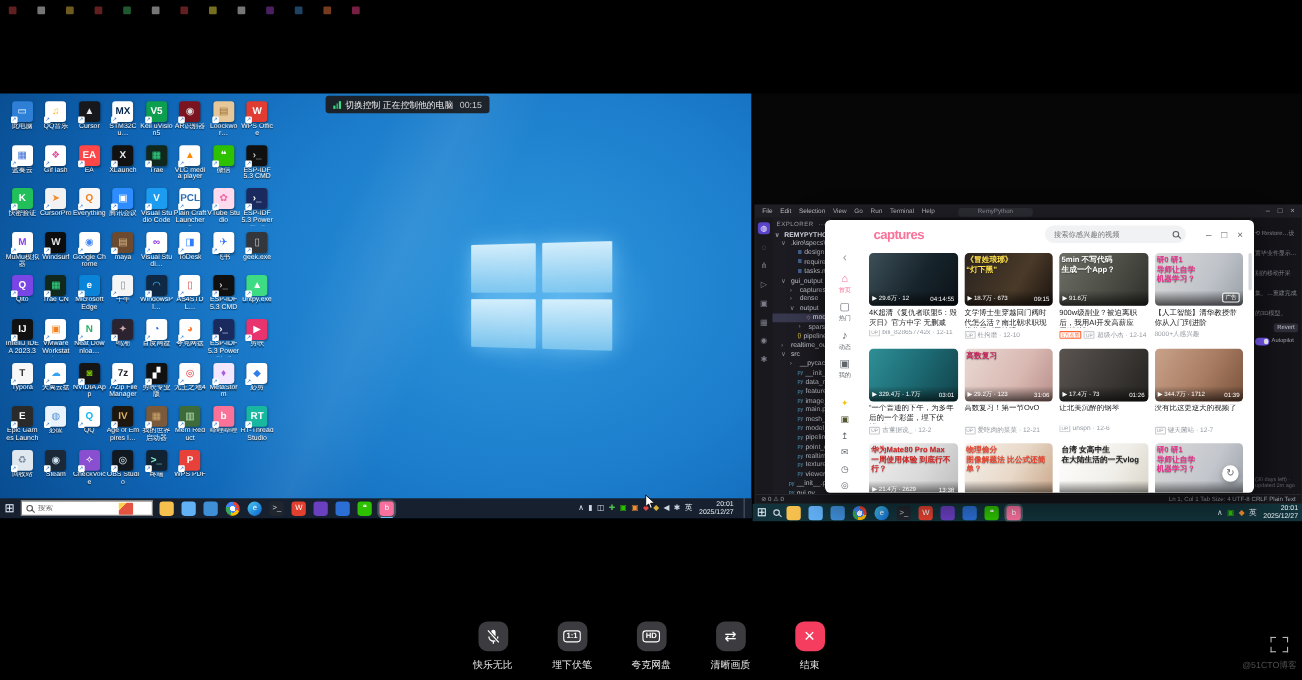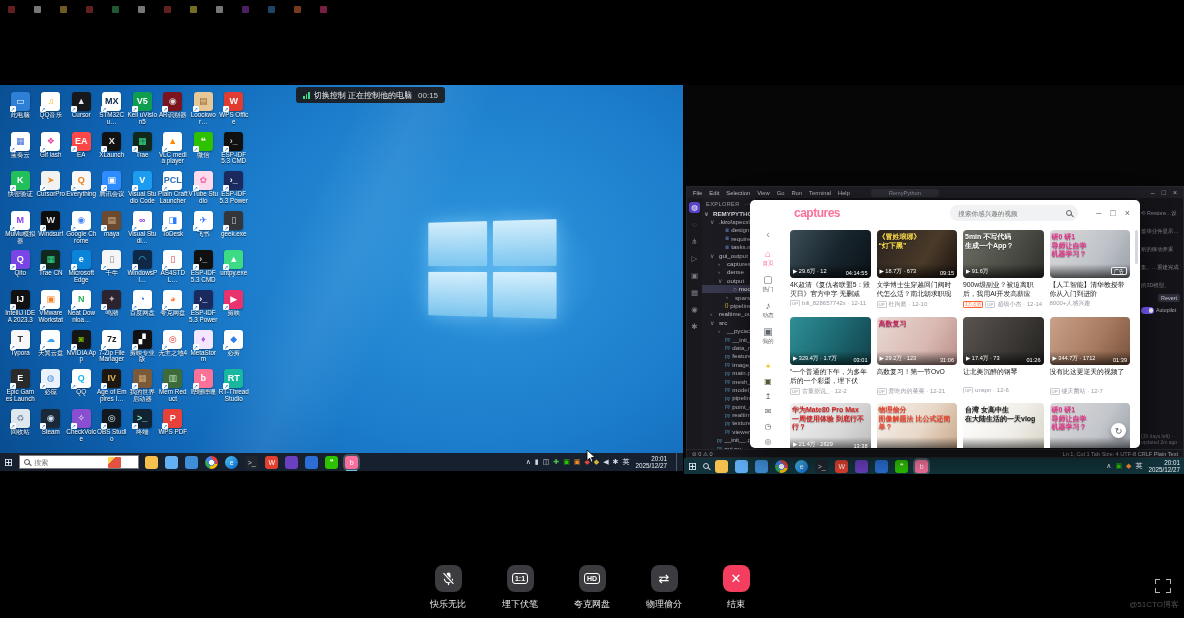--- a/index.html
+++ b/index.html
@@ -1344,21 +1344,21 @@
     <div class="ctl">
       <span class="ctl-btn">
         <span class="badge-ic">HD</span>
       </span>
       <span class="ctl-lbl">夸克网盘</span>
     </div>
     <div class="ctl">
       <span class="ctl-btn">
         <span class="swap-ic">⇄</span>
       </span>
-      <span class="ctl-lbl">物理偷分</span>
+      <span class="ctl-lbl">清晰画质</span>
     </div>
     <div class="ctl">
       <span class="ctl-btn end">
         <span class="end-ic">✕</span>
       </span>
       <span class="ctl-lbl">结束</span>
     </div>
   </div>
 
   <span class="fsbr">

